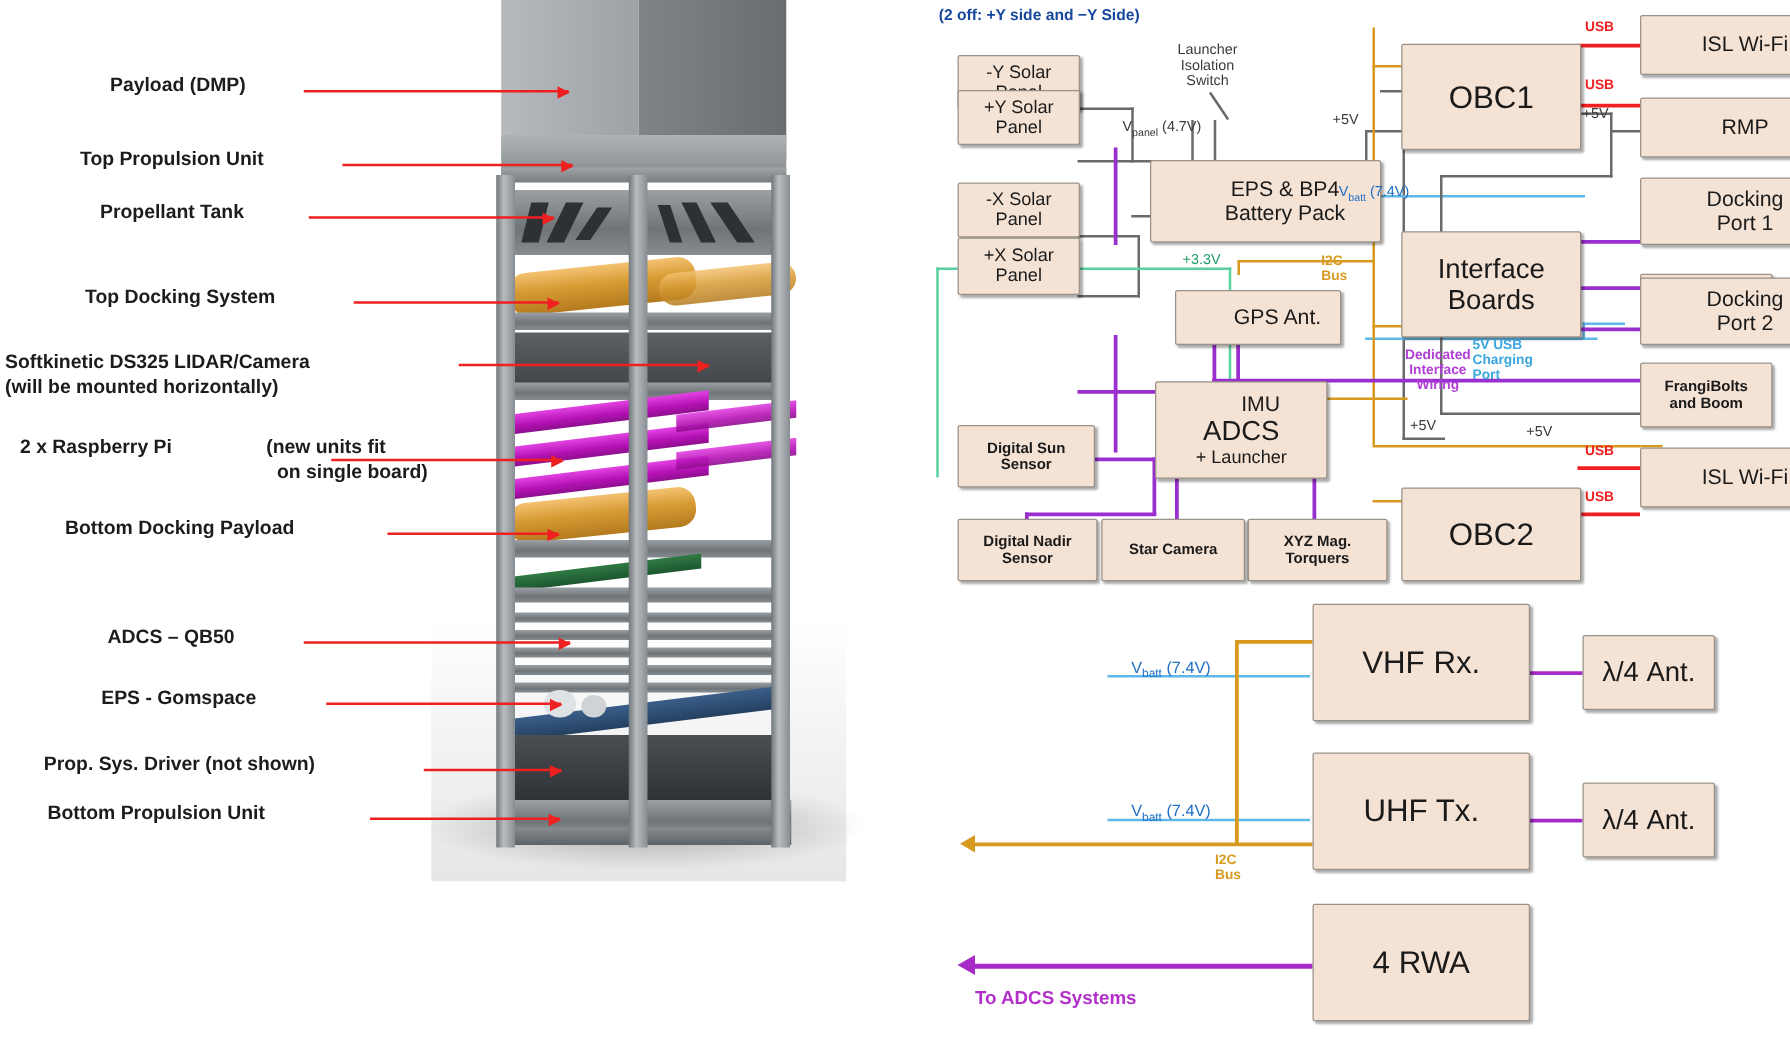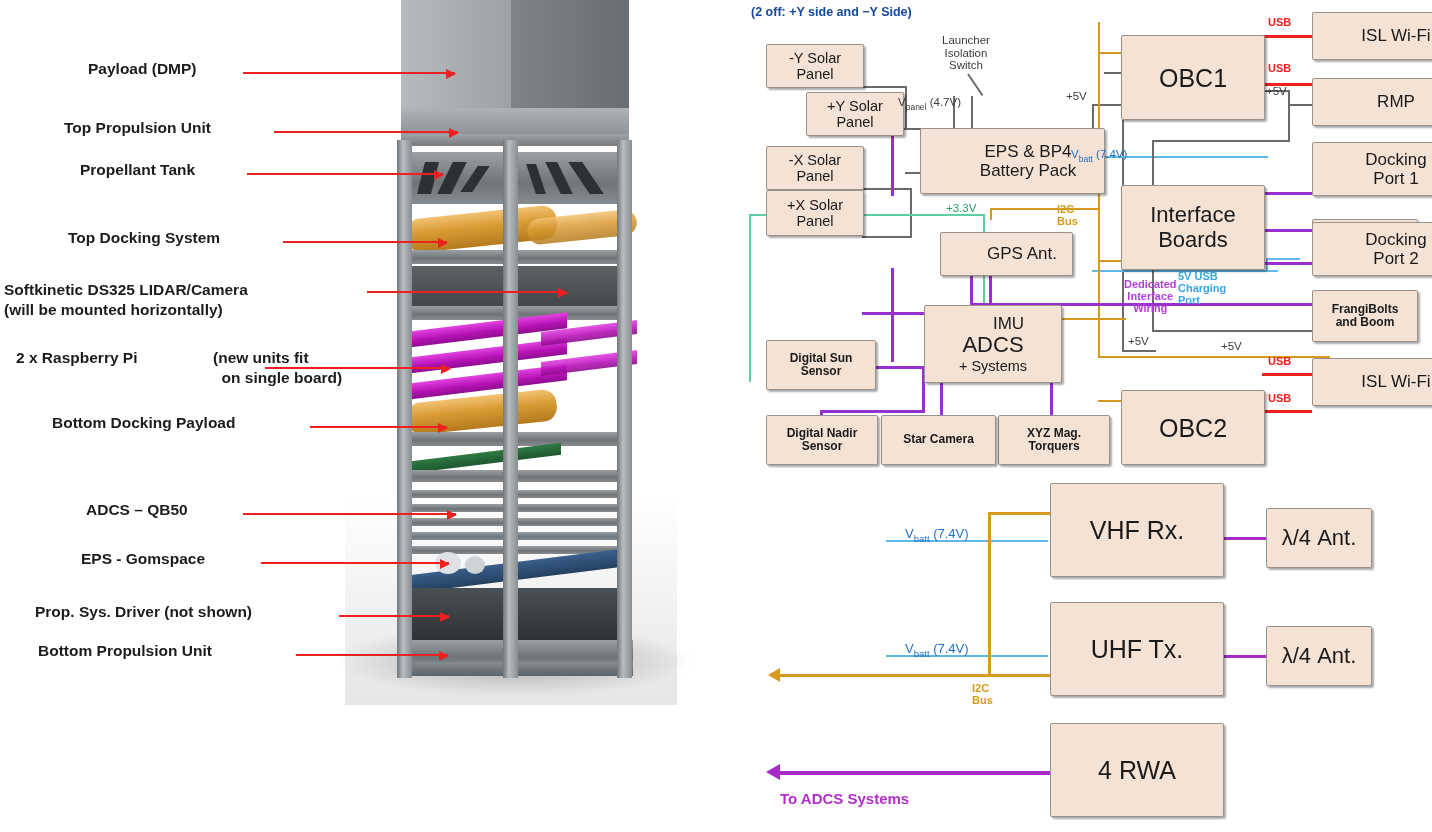--- a/index.html
+++ b/index.html
@@ -244,21 +244,21 @@
   <div class="wire" style="left:452px;top:262px;width:160px;height:3px;background:#9a2fd0;"></div>
   <div class="wire" style="left:270px;top:303px;width:342px;height:3px;background:#9a2fd0;"></div>
 
   <div class="wire" style="left:412px;top:72px;width:0;height:0;"></div>
   <div class="wire" style="left:404px;top:72px;width:18px;height:2px;background:#6a6a6a;"></div>
 
   <div class="node n-md" style="left:66px;top:44px;width:96px;height:42px;">
     <span class="l1">-Y Solar</span>
     <span class="l2">Panel</span>
   </div>
-  <div class="node n-md" style="left:66px;top:92px;width:96px;height:42px;margin-left:40px;">
+  <div class="node n-md" style="left:66px;top:72px;width:96px;height:42px;">
     <span class="l1">+Y Solar</span>
     <span class="l2">Panel</span>
   </div>
   <div class="node n-md" style="left:66px;top:146px;width:96px;height:42px;">
     <span class="l1">-X Solar</span>
     <span class="l2">Panel</span>
   </div>
   <div class="node n-md" style="left:66px;top:190px;width:96px;height:44px;">
     <span class="l1">+X Solar</span>
     <span class="l2">Panel</span>
@@ -274,21 +274,21 @@
   </div>
 
   <div class="node n-sm" style="left:66px;top:340px;width:108px;height:48px;">
     <span class="l1">Digital Sun</span>
     <span class="l2">Sensor</span>
   </div>
 
   <div class="node" style="left:224px;top:305px;width:136px;height:76px;">
     <span class="l1 n-lg">IMU</span>
     <span class="l2 n-xl">ADCS</span>
-    <span class="l3 n-md">+ Systems</span>
+    <span class="l3 n-md">+ Launcher</span>
   </div>
 
   <div class="node n-sm" style="left:66px;top:415px;width:110px;height:48px;">
     <span class="l1">Digital Nadir</span>
     <span class="l2">Sensor</span>
   </div>
   <div class="node n-sm" style="left:298px;top:415px;width:110px;height:48px;">
     <span class="l1">XYZ Mag.</span>
     <span class="l2">Torquers</span>
   </div>

